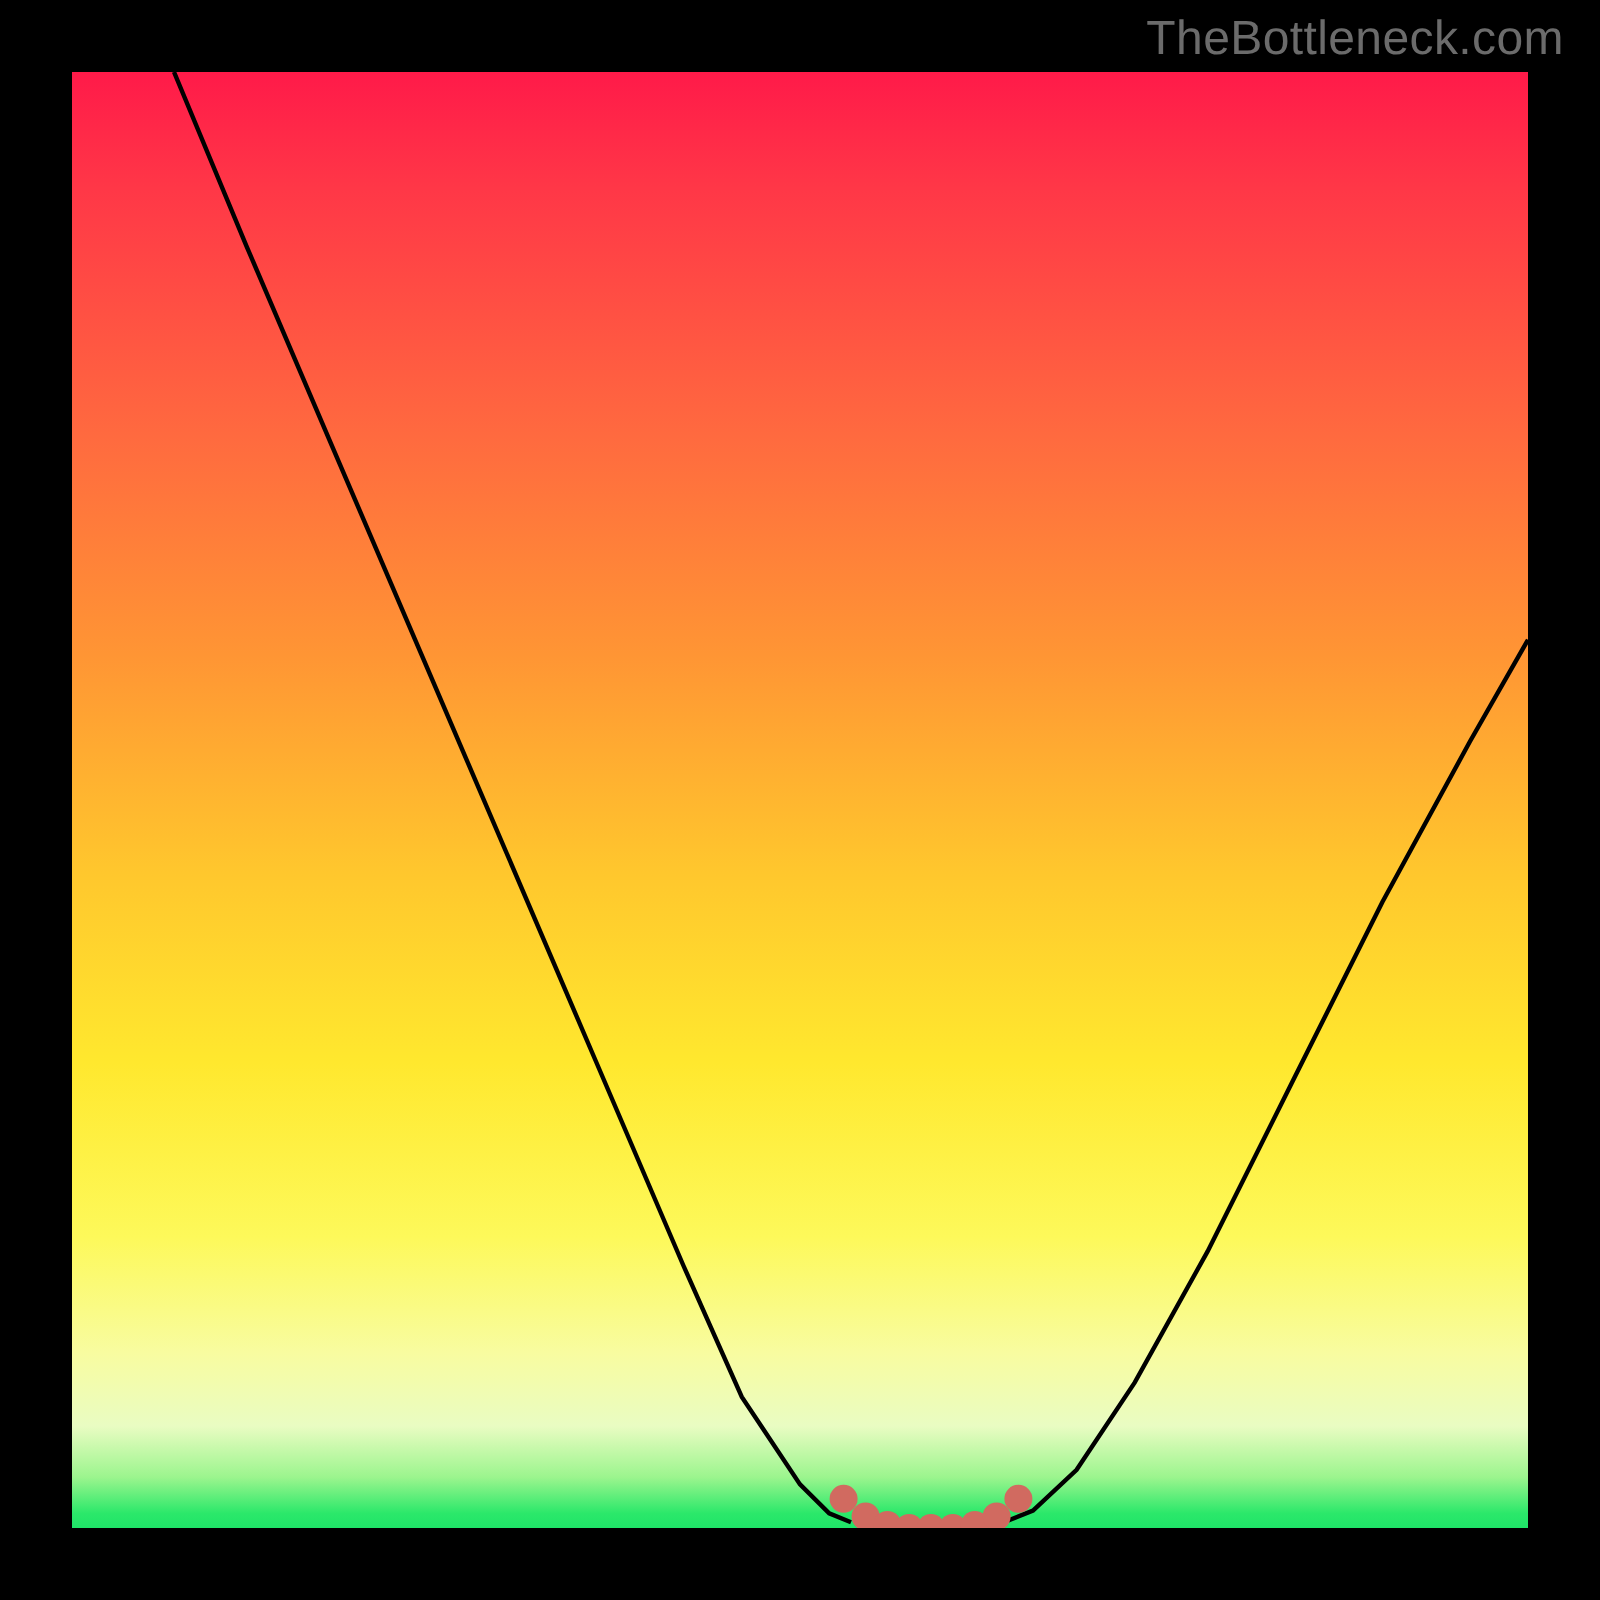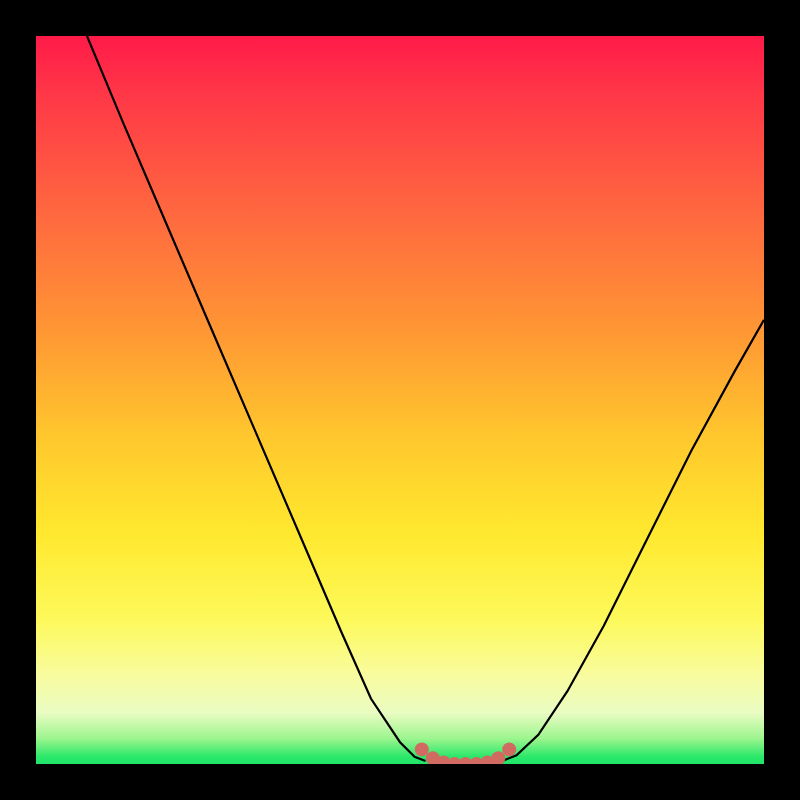--- a/index.html
+++ b/index.html
@@ -64,20 +64,21 @@
     top: 0;
     width: 100%;
     height: 100%;
   }
 </style>
 </head>
 <body>
 
 <div class="frame">
 
+  <div class="attribution">TheBottleneck.com</div>
 
   <div class="plot">
     <div class="gradient"></div>
 
     <svg class="curves" viewBox="0 0 728 728" preserveAspectRatio="none">
       <g>
         <path id="path-left" fill="none" stroke="#000" stroke-width="2.2" d="M51.0 0.0 L87.4 87.4 L131.0 189.3 L174.7 291.2 L218.4 393.1 L262.1 495.0 L305.8 597.0 L334.9 662.5 L364.0 706.2 L378.6 720.7 L389.5 725.1"></path>
       </g>
       <g>
         <path id="path-right" fill="none" stroke="#000" stroke-width="2.2" d="M465.9 725.1 L480.5 719.3 L502.3 698.9 L531.4 655.2 L567.8 589.7 L611.5 502.3 L655.2 415.0 L698.9 334.9 L728.0 283.9"></path>

